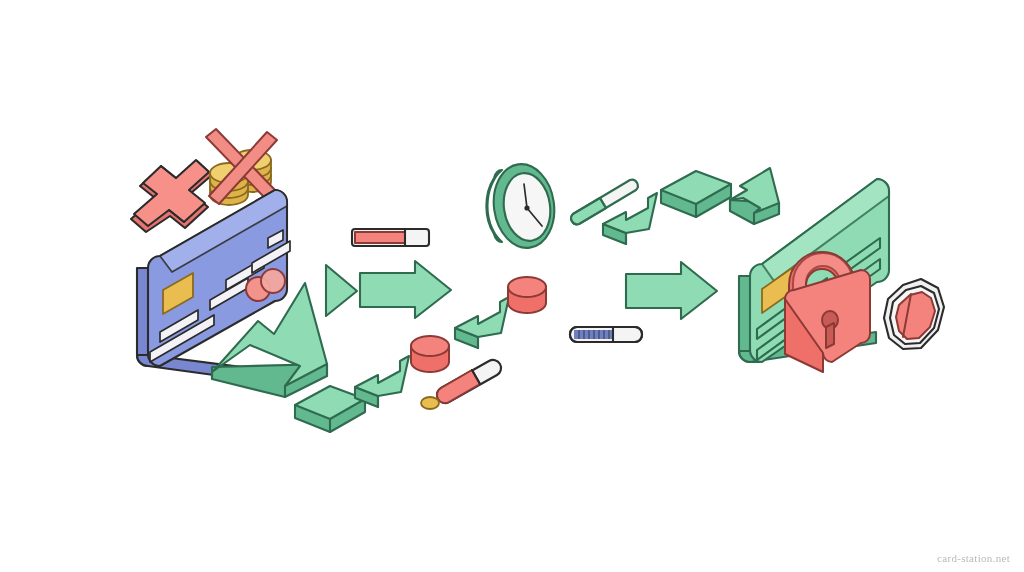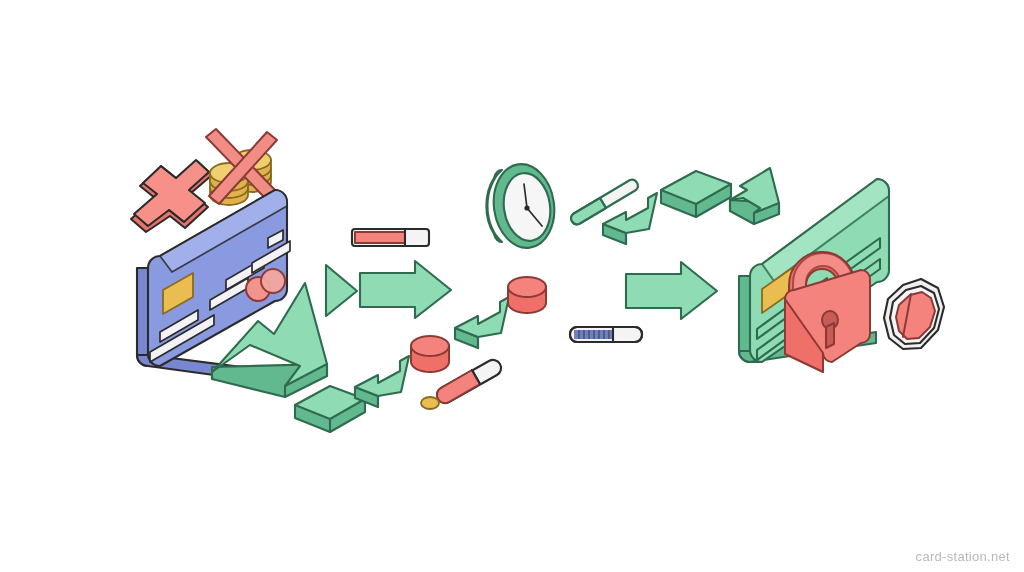--- a/index.html
+++ b/index.html
@@ -23,22 +23,22 @@
     left: 0;
     top: 0;
     width: 1024px;
     height: 572px;
     display: block;
   }
   #watermark {
     position: absolute;
     right: 14px;
     bottom: 8px;
-    font-family: Liberation Sans, sans-serif;
-    font-size: 13px;
+    font-family: Liberation Serif, serif;
+    font-size: 11px;
     letter-spacing: 0.3px;
     color: #b9b9b9;
     user-select: none;
     white-space: nowrap;
   }
 </style>
 </head>
 <body>
 
 <div id="stage">

